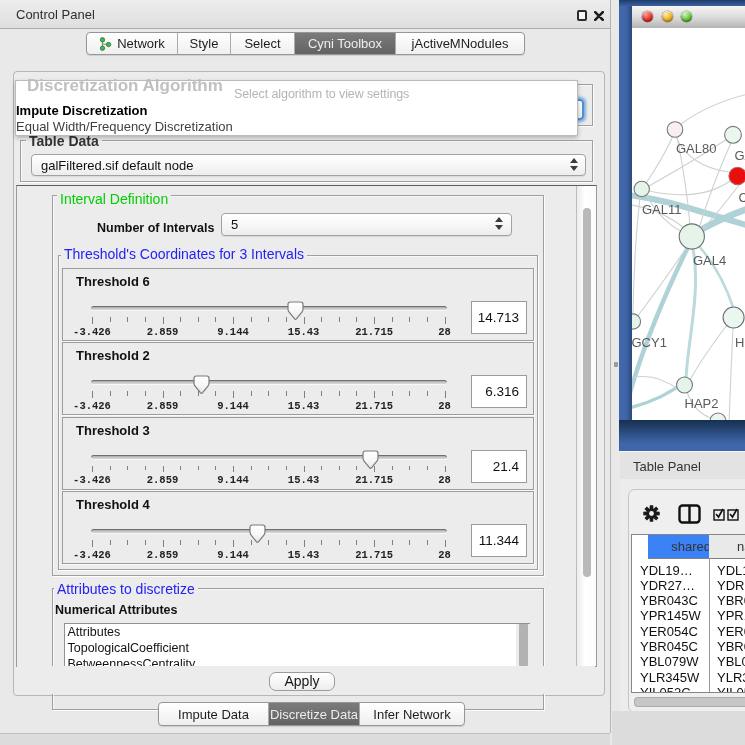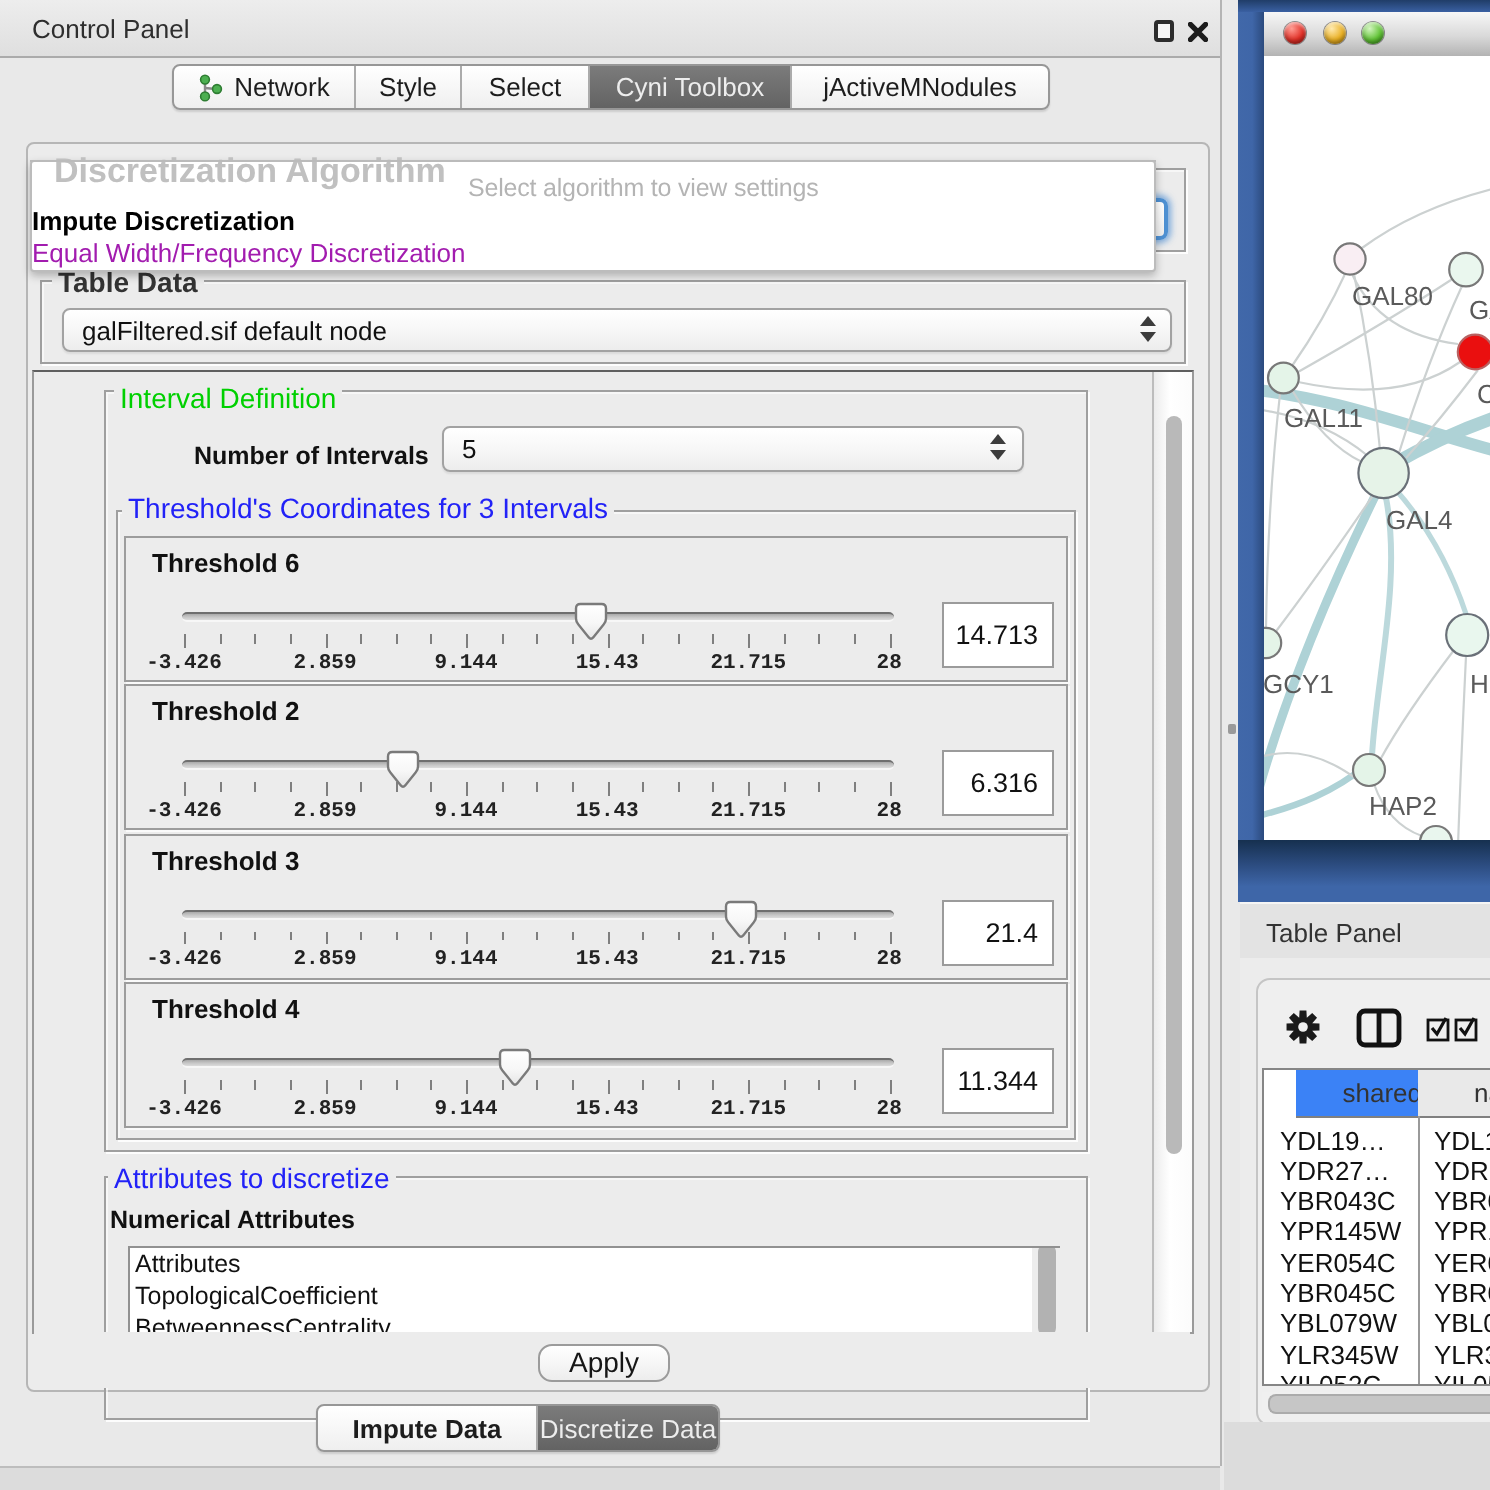--- a/index.html
+++ b/index.html
@@ -273,32 +273,33 @@
     <div class="abs" style="right:0;top:0;width:14px;height:43px;background:#ededed;"></div>
     <div class="abs" style="right:2px;top:-2px;width:9px;height:46px;background:#b2b2b2;border-radius:4px;"></div>
   </div>
 
   <div class="abs" style="left:17px;top:666px;width:578px;height:28px;background:#ececec;"></div>
 
   <div class="abs" style="left:269px;top:672px;width:64px;height:17px;border:1px solid #9b9b9b;border-radius:7px;
        background:linear-gradient(180deg,#ffffff,#ededed);text-align:center;font-size:14px;color:#161616;line-height:17px;">Apply</div>
 
   <div class="tabbar" style="left:158px;top:702px;height:22px;">
-    <div class="tab" style="width:109px;font-weight:bold;">Impute Data</div>
+    <div class="tab" style="width:109px;">Impute Data</div>
     <div class="tab sel" style="width:90px;">Discretize Data</div>
+    <div class="tab" style="width:104px;">Infer Network</div>
   </div>
   <div class="abs" style="left:0;top:733px;width:610px;height:12px;background:#dcdcdc;border-top:1px solid #bdbdbd;"></div>
 
   <div class="abs" style="left:15px;top:80px;width:561px;height:54px;background:#ffffff;border:1px solid #bcbcbc;border-radius:2px;
        box-shadow:0 2px 4px rgba(0,0,0,0.25);"></div>
   <div class="abs" style="left:27px;top:76px;font-size:17px;font-weight:bold;color:#c0c0c0;">Discretization Algorithm</div>
   <div class="abs" style="left:15px;top:80px;width:563px;height:1px;background:#bbbbbb;"></div>
   <div class="abs" style="left:234px;top:87px;font-size:12.5px;letter-spacing:-0.1px;color:#b4b4b4;">Select algorithm to view settings</div>
   <div class="abs" style="left:16px;top:103px;font-size:13px;font-weight:bold;color:#000;">Impute Discretization</div>
-  <div class="abs" style="left:16px;top:119px;font-size:13px;color:#a21caf;">Equal Width/Frequency Discretization</div>
+  <div class="abs" style="left:16px;top:119px;font-size:13px;color:#404040;">Equal Width/Frequency Discretization</div>
 
   <div class="abs" style="left:619px;top:0;width:126px;height:451px;background:#3e65a7;"></div>
   <div class="abs" style="left:619px;top:0;width:13px;height:451px;background:linear-gradient(90deg,#4168a9 0%,#3f66a8 55%,#2b4a7d 100%);"></div>
   <div class="abs" style="left:619px;top:0;width:126px;height:6px;background:linear-gradient(180deg,#203d68,#3a60a2);"></div>
   <div class="abs" style="left:619px;top:420px;width:126px;height:31px;background:linear-gradient(180deg,#16304f 0%,#2c4c80 40%,#3e66a8 75%,#3e66a8 100%);"></div>
 
   <div class="abs" style="left:632px;top:6px;width:113px;height:22px;background:linear-gradient(180deg,#f7f7f7 0%,#d9d9d9 55%,#b3b3b3 100%);border-bottom:1px solid #8d8d8d;"></div>
   <div class="abs" style="left:642px;top:11px;width:11px;height:11px;border-radius:50%;background:radial-gradient(circle at 35% 30%,#ff9d94,#e23229 55%,#9c130d);box-shadow:inset 0 -1.5px 2px rgba(0,0,0,0.3), inset 0 1px 1.5px rgba(255,255,255,0.6), 0 0 0 0.5px rgba(60,60,60,0.55);"></div>
   <div class="abs" style="left:662px;top:11px;width:11px;height:11px;border-radius:50%;background:radial-gradient(circle at 35% 30%,#ffeab0,#eab125 55%,#a87607);box-shadow:inset 0 -1.5px 2px rgba(0,0,0,0.3), inset 0 1px 1.5px rgba(255,255,255,0.6), 0 0 0 0.5px rgba(60,60,60,0.55);"></div>
   <div class="abs" style="left:681px;top:11px;width:11px;height:11px;border-radius:50%;background:radial-gradient(circle at 35% 30%,#d3f4c0,#62c437 55%,#2b7d0e);box-shadow:inset 0 -1.5px 2px rgba(0,0,0,0.3), inset 0 1px 1.5px rgba(255,255,255,0.6), 0 0 0 0.5px rgba(60,60,60,0.55);"></div>

